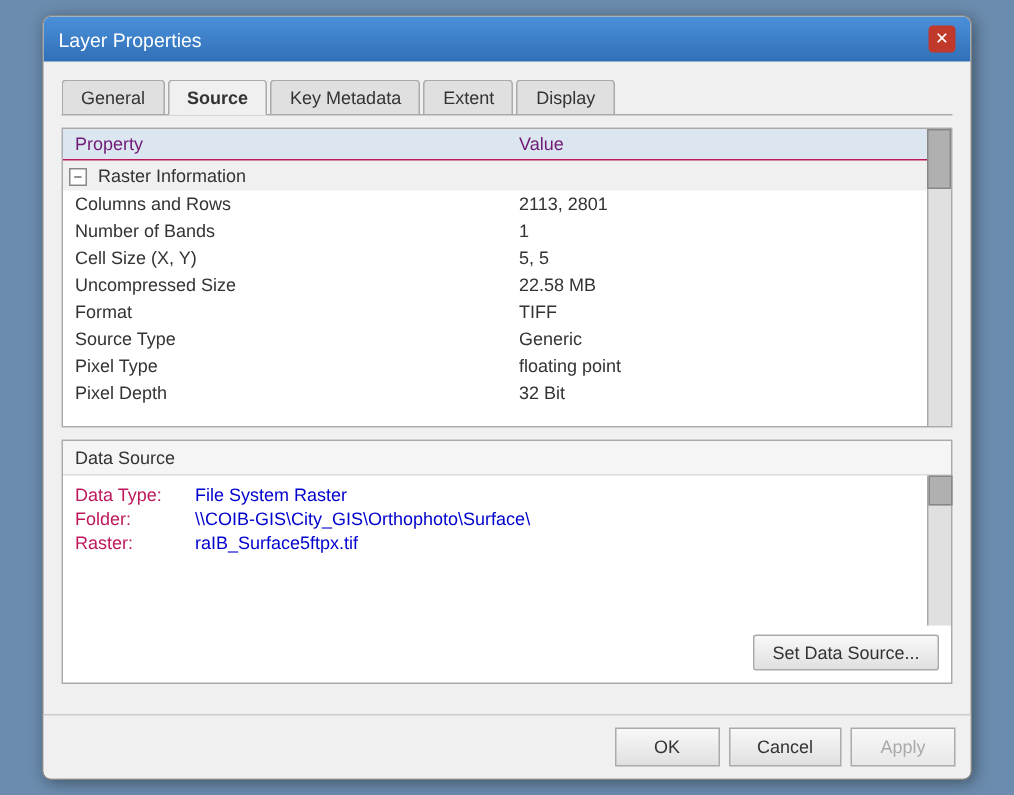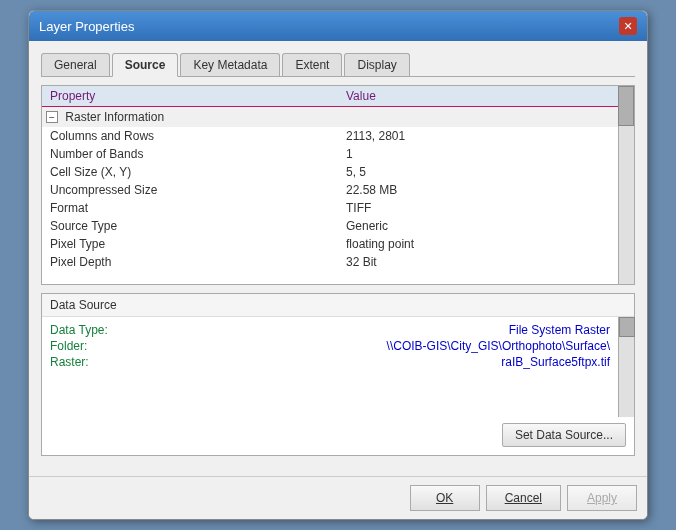--- a/index.html
+++ b/index.html
@@ -162,27 +162,26 @@
     .data-source-text {
       flex: 1;
       padding: 6px 8px;
     }
     .data-source-row {
       display: flex;
       margin-bottom: 2px;
     }
     .ds-key {
       width: 80px;
-      color: #15803d;
+      color: #be185d;
       font-weight: normal;
     }
     .ds-val {
       color: #0000cc;
       flex: 1;
-      text-align: right;
     }
     .ds-scrollbar {
       width: 16px;
       background: #e0e0e0;
       border-left: 1px solid #aaa;
       position: relative;
     }
     .ds-scrollbar-thumb {
       width: 16px;
       height: 20px;
@@ -216,21 +215,20 @@
     }
     .footer-btn {
       padding: 5px 18px;
       border: 1px solid #aaa;
       background: linear-gradient(to bottom, #f8f8f8, #e0e0e0);
       cursor: pointer;
       border-radius: 0;
       color: #333;
       font-size: 12px;
       min-width: 70px;
-      text-decoration: underline;
     }
     .footer-btn:disabled {
       color: #aaa;
       cursor: default;
       background: linear-gradient(to bottom, #f8f8f8, #e8e8e8);
     }
   </style>
 </head>
 <body>
 

